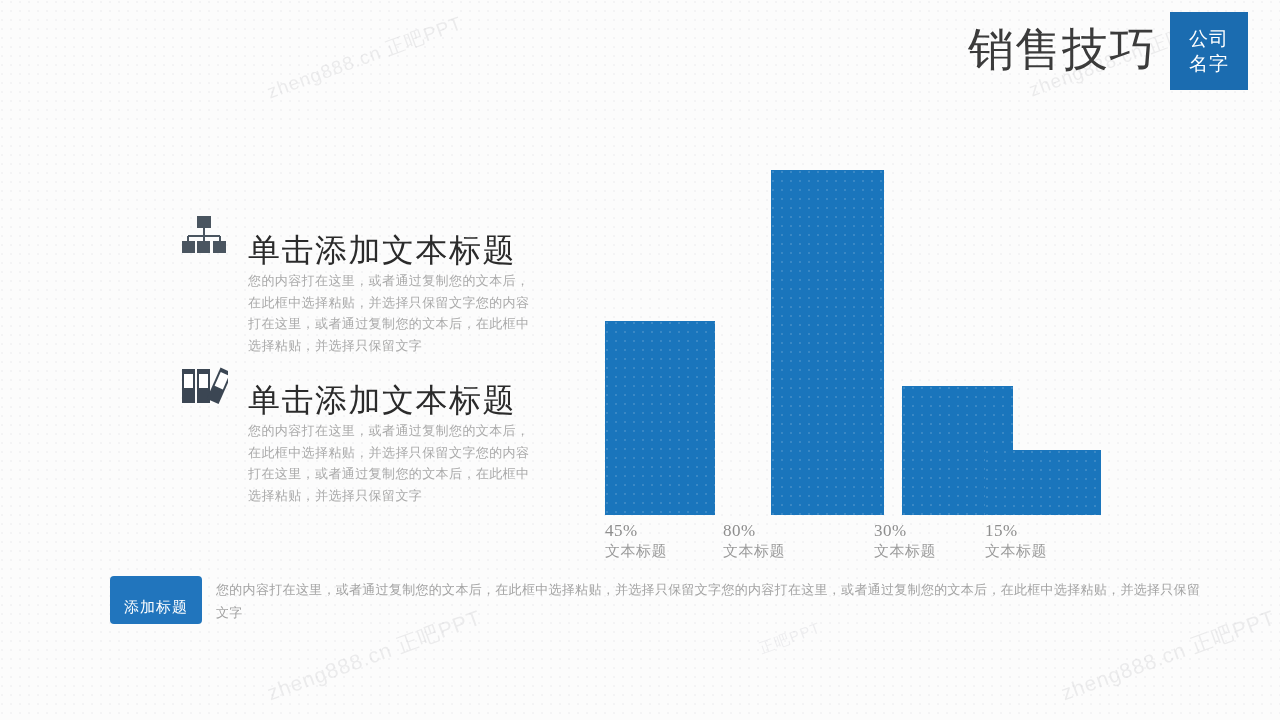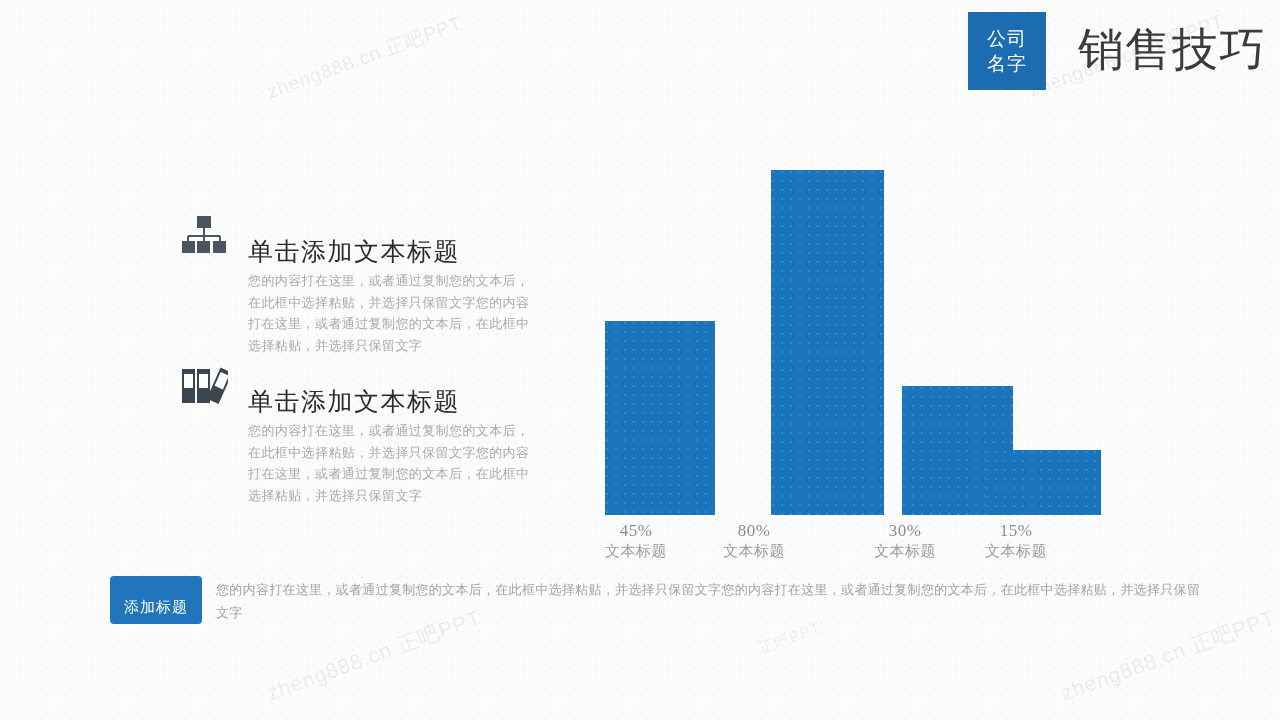--- a/index.html
+++ b/index.html
@@ -92,21 +92,21 @@
     height: 46px;
   }
   .block-icon {
     width: 46px;
     flex: 0 0 46px;
     display: flex;
     align-items: center;
     justify-content: flex-start;
   }
   .block-title {
-    font-size: 25px;
+    font-size: 32px;
     color: #2b2b2b;
     letter-spacing: 1.5px;
     margin-left: 20px;
     white-space: nowrap;
     margin-top: 32px;
   }
   .block-body {
     margin-left: 66px;
     margin-top: 12px;
     font-size: 13px;
@@ -140,21 +140,20 @@
     background-image:
       radial-gradient(circle at 2px 2px, rgba(255,255,255,0.14) 1px, transparent 1.3px);
     background-size: 9px 9px;
     width: 100%;
   }
   .bar-labels {
     position: absolute;
     top: 100%;
     left: 0;
     padding-top: 6px;
-    text-align: center;
   }
   .bar-value {
     font-family: "Liberation Serif", serif;
     font-size: 17px;
     color: #8d8d8d;
     line-height: 19px;
     letter-spacing: 0.5px;
   }
   .bar-name {
     font-size: 15px;
@@ -198,25 +197,25 @@
 
 <div id="slide">
 
   <div class="watermark wm-1">zheng888.cn 正吧PPT</div>
   <div class="watermark wm-2">zheng888.cn 正吧PPT</div>
   <div class="watermark wm-3">zheng888.cn 正吧PPT</div>
   <div class="watermark wm-4">zheng888.cn 正吧PPT</div>
   <div class="watermark wm-5">正吧PPT</div>
 
   <div id="header">
+    <div id="slide-title">销售技巧</div>
     <div id="company-badge">
       <span>公司</span>
       <span>名字</span>
     </div>
-    <div id="slide-title">销售技巧</div>
   </div>
 
   <div class="content-block" id="block-1">
     <div class="block-head">
       <div class="block-icon">
         <svg width="44" height="40" viewBox="0 0 44 40" aria-hidden="true">
           <rect x="15" y="1" width="14" height="12" fill="#4a5560"></rect>
           <path d="M22 13 L22 21 M6 21 L38 21 M6 21 L6 26 M22 21 L22 26 M38 21 L38 26" stroke="#4a5560" stroke-width="2" fill="none"></path>
           <rect x="0" y="26" width="13" height="12" fill="#4a5560"></rect>
           <rect x="15" y="26" width="13" height="12" fill="#4a5560"></rect>

